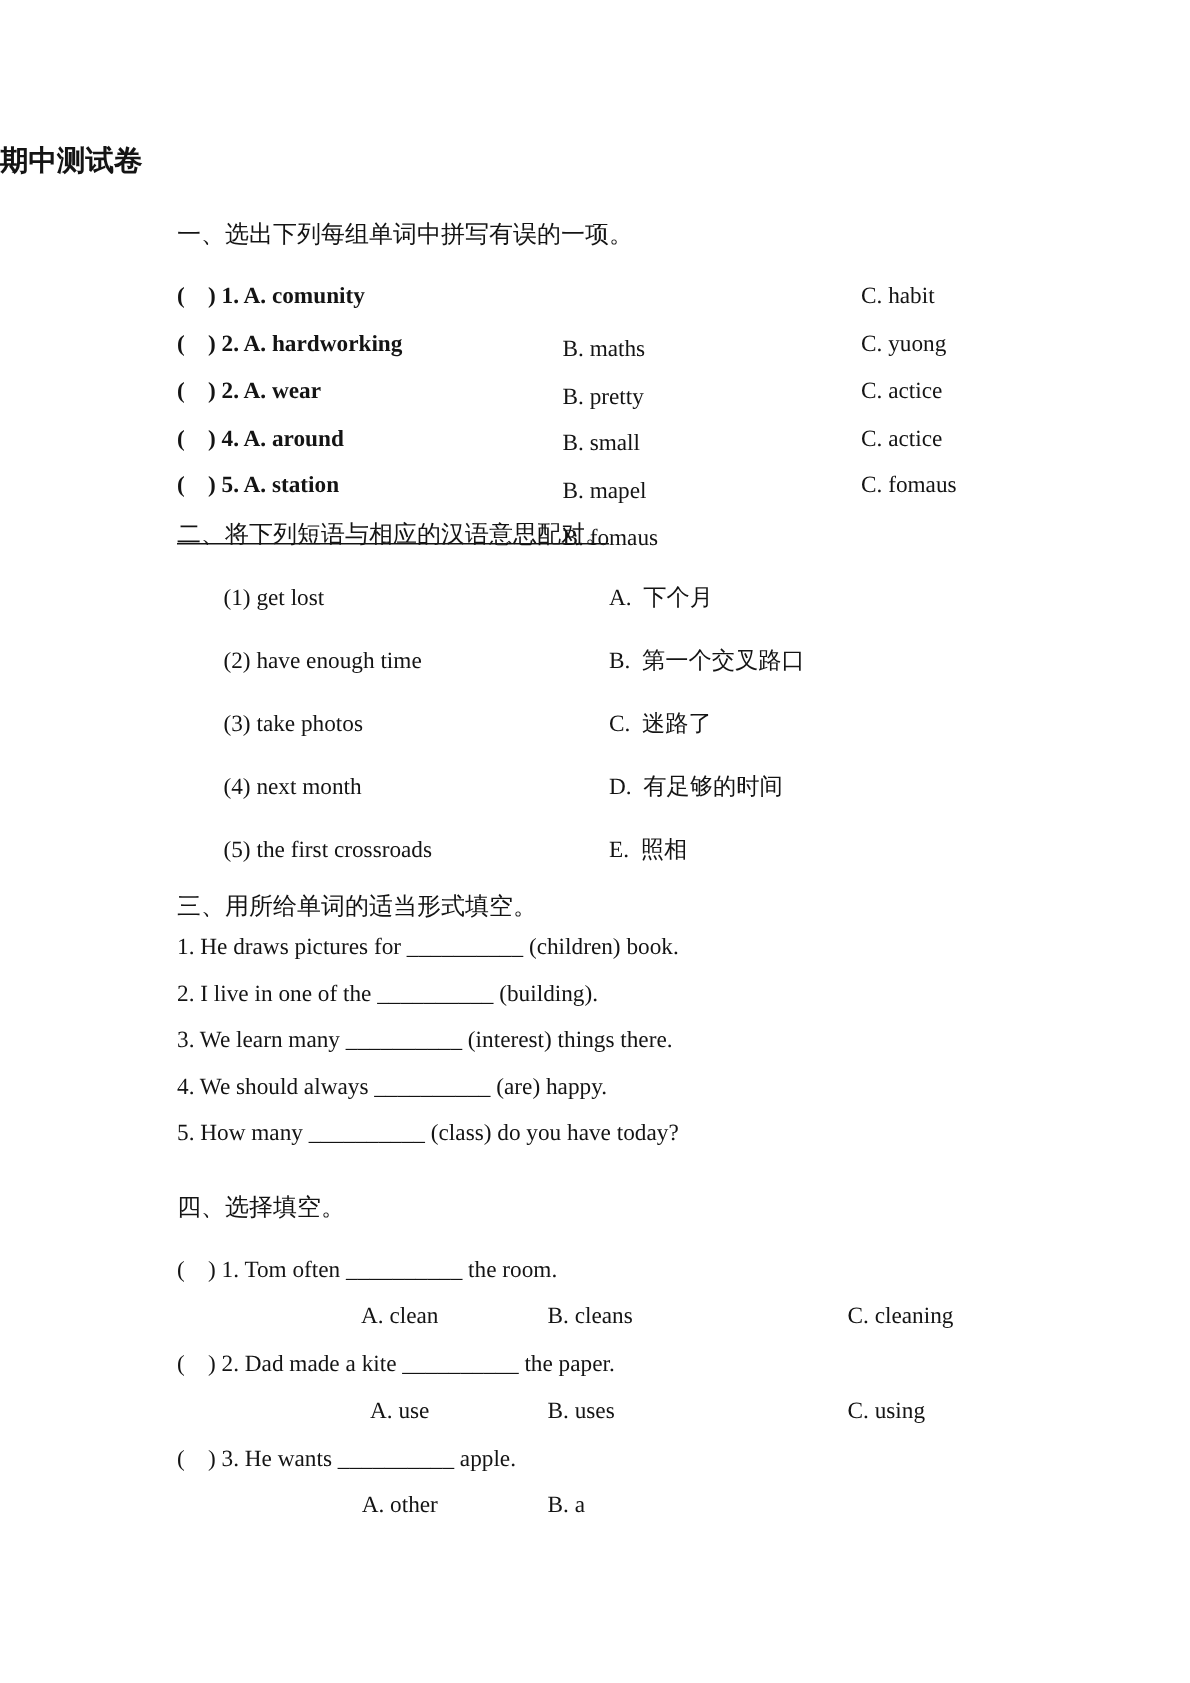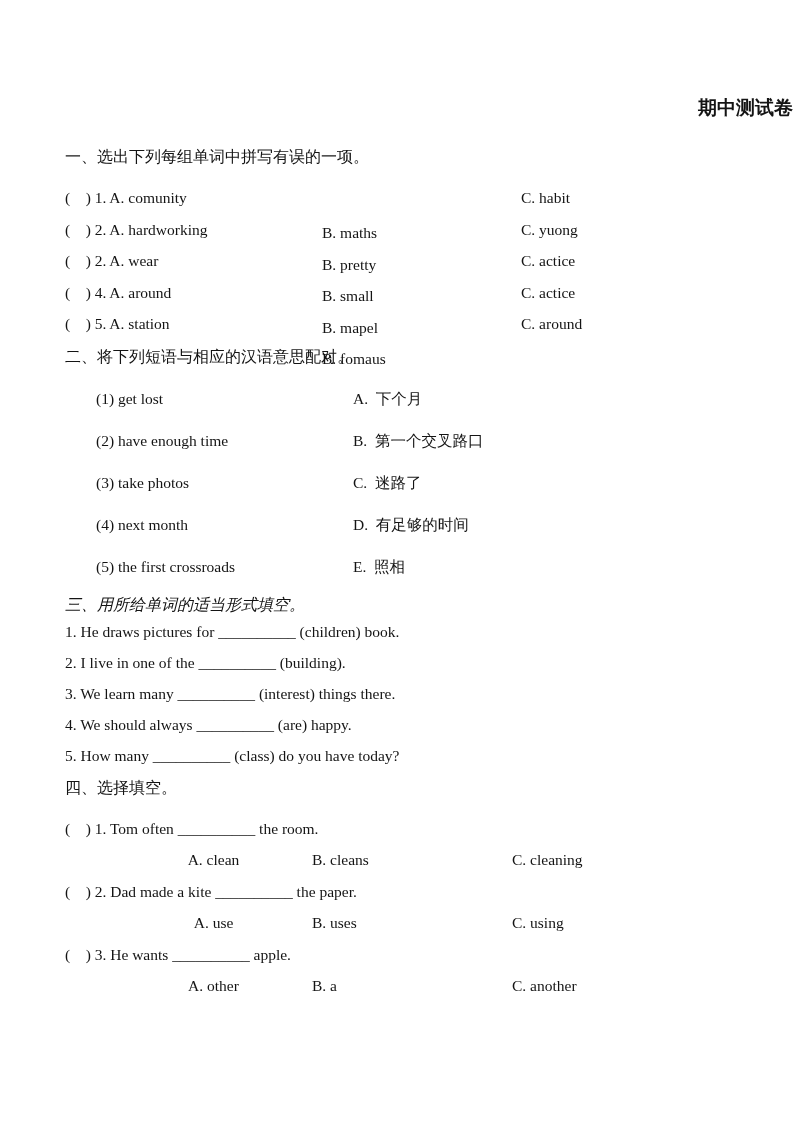--- a/index.html
+++ b/index.html
@@ -12,49 +12,49 @@
     width: 793px;
     height: 1122px;
     background: #ffffff;
     color: #141414;
     font-family: "Liberation Serif", "DejaVu Serif", serif;
     font-size: 15.5px;
     overflow: hidden;
   }
   .title {
     padding-top: 96px;
-    text-align: right;
+    text-align: left;
     font-family: "Liberation Sans", "DejaVu Sans", sans-serif;
     font-weight: bold;
     font-size: 19px;
     line-height: 24px;
     white-space: pre-wrap;
   }
   .content {
-    padding-left: 65px;
+    padding-left: 118px;
     padding-right: 40px;
   }
   .sec-heading {
     font-family: "Liberation Sans", "DejaVu Sans", sans-serif;
     font-size: 16px;
     line-height: 22px;
     white-space: pre-wrap;
   }
   .h1 { margin-top: 26px; }
-  .h2 { margin-top: 6px; }
-  .h3 { margin-top: 6px; font-style: italic; }
-  .h4 { margin-top: 6px; }
+  .h2 { margin-top: 6px; text-decoration: underline; }
+  .h3 { margin-top: 6px; }
+  .h4 { margin-top: 24px; }
 
   .rows-s1 { margin-top: 14px; }
   .row-s1 {
     display: flex;
     line-height: 31.5px;
     height: 31.5px;
   }
-  .row-s1 .c-lead { width: 257px; flex: none; }
+  .row-s1 .c-lead { width: 257px; flex: none; font-weight: bold; }
   .row-s1 .c-b   { width: 199px; flex: none; margin-top: 35px; }
   .row-s1 .c-c   { flex: 1; }
 
   .rows-s2 { margin-top: 10px; margin-left: 31px; }
   .row-s2 {
     display: flex;
     line-height: 42px;
     height: 42px;
   }
   .row-s2 .c-left { width: 257px; flex: none; }
@@ -110,21 +110,21 @@
         <span class="c-c txt">C. actice</span>
       </div>
       <div class="row-s1">
         <span class="c-lead txt">(    ) 4. A. around</span>
         <span class="c-b txt">B. mapel</span>
         <span class="c-c txt">C. actice</span>
       </div>
       <div class="row-s1">
         <span class="c-lead txt">(    ) 5. A. station</span>
         <span class="c-b txt">B. fomaus</span>
-        <span class="c-c txt">C. around</span>
+        <span class="c-c txt">C. fomaus</span>
       </div>
     </div>
 
     <div class="sec-heading h2 txt">二、将下列短语与相应的汉语意思配对。</div>
     <div class="rows-s2">
       <div class="row-s2">
         <span class="c-left txt">(1) get lost</span>
         <span class="c-right txt">A.  下个月</span>
       </div>
       <div class="row-s2">
@@ -168,18 +168,17 @@
       <div class="row-s4opts">
         <span class="o-a txt">A. use</span>
         <span class="o-b txt">B. uses</span>
         <span class="o-c txt">C. using</span>
       </div>
 
       <div class="row-s4stem txt">(    ) 3. He wants __________ apple.</div>
       <div class="row-s4opts">
         <span class="o-a txt">A. other</span>
         <span class="o-b txt">B. a</span>
-        <span class="o-c txt">C. another</span>
       </div>
 
     </div>
   </div>
 </div>
 
 </body></html>

